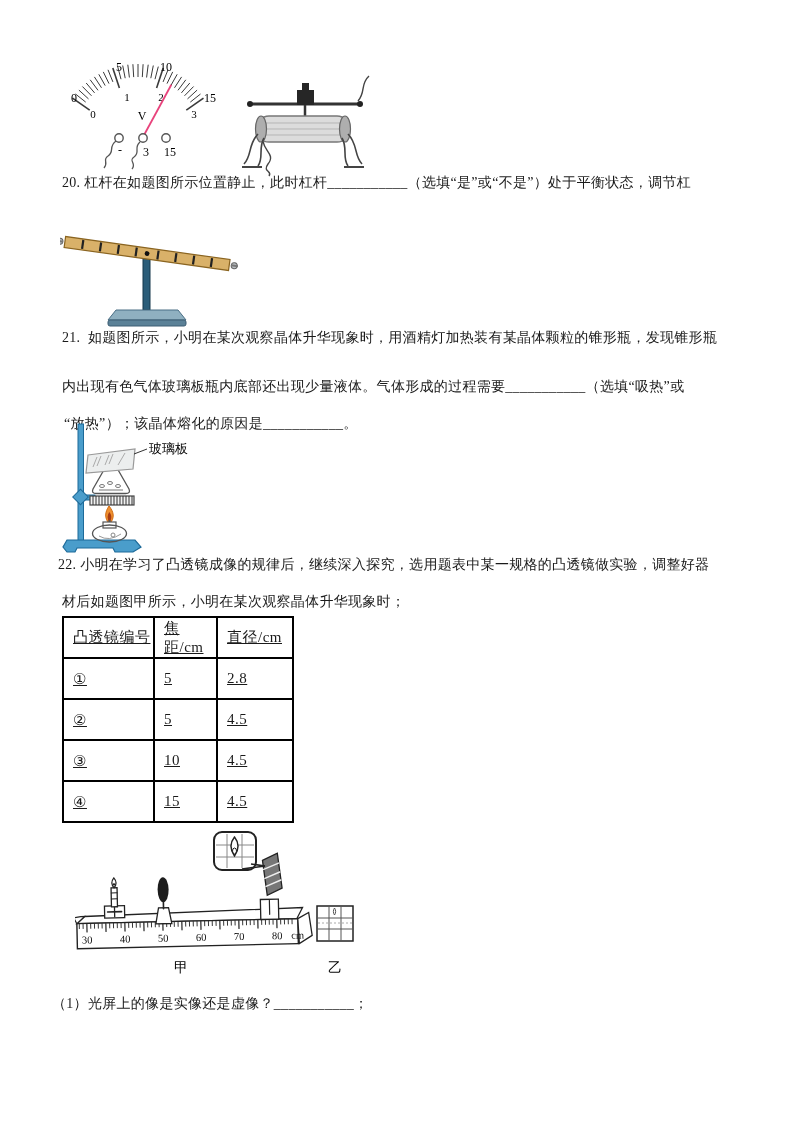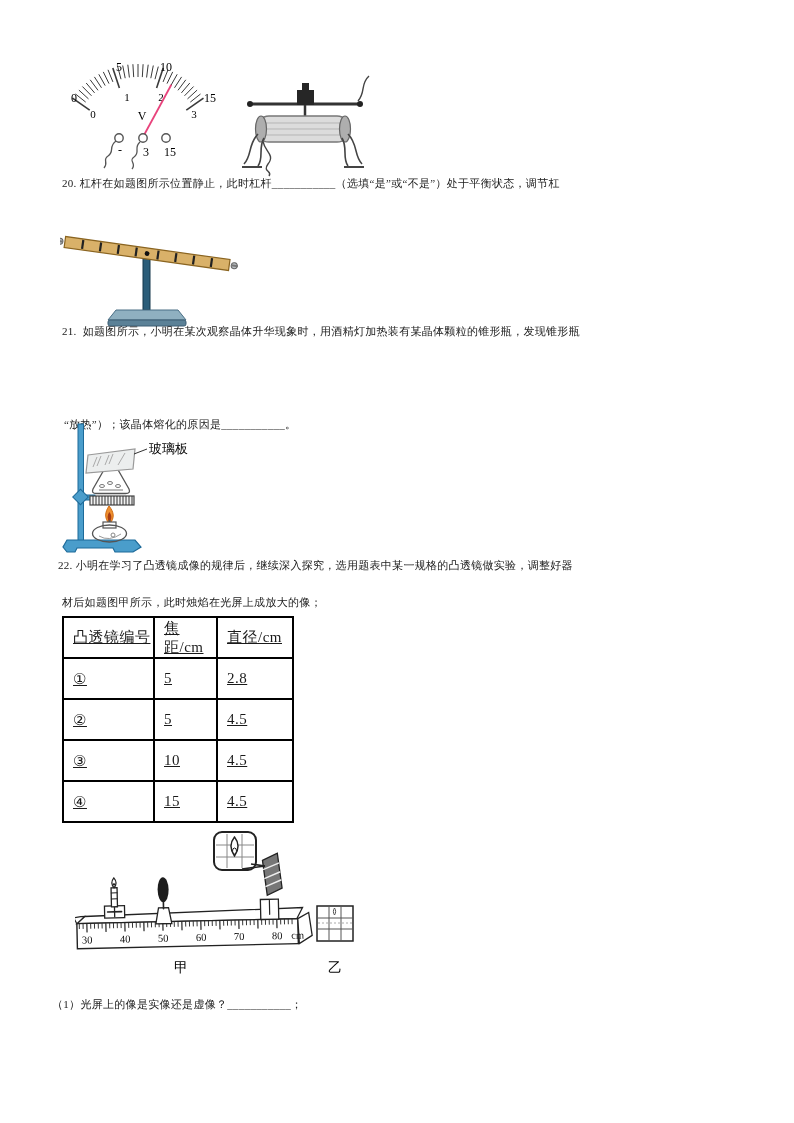--- a/index.html
+++ b/index.html
@@ -1,18 +1,18 @@
 <!DOCTYPE html>
 <html><head>
 <meta charset="utf-8">
 <style>
   html,body{margin:0;padding:0;background:#888;}
   .page{position:relative;width:794px;height:1123px;margin:0 auto;background:#ffffff;
         font-family:"Liberation Serif","DejaVu Serif",serif;color:#1a1a1a;overflow:hidden;}
-  .line{position:absolute;font-size:11px;letter-spacing:0.3px;white-space:pre;line-height:20px;}
+  .line{position:absolute;font-size:14px;letter-spacing:0.3px;white-space:pre;line-height:20px;}
   .fig{position:absolute;}
   
   table.lens{position:absolute;left:62px;top:616px;border-collapse:collapse;text-decoration:underline;}
   table.lens td{border:2px solid #000;font-size:15px;vertical-align:middle;
                 padding:0 0 0 9px;letter-spacing:0.5px;}
   table.lens td.c1{width:80px;height:39px;}
   table.lens td.c2{width:52px;}
   table.lens td.c3{width:65px;}
   svg text{font-family:"Liberation Serif","DejaVu Serif",serif;}
 </style>
@@ -119,21 +119,22 @@
           <line x1="76" y1="21" x2="76" y2="30"></line>
         <line x1="98" y1="21" x2="98" y2="30"></line>
           <line x1="116" y1="21" x2="116" y2="30"></line>
         <line x1="134" y1="21" x2="134" y2="30"></line>
           <line x1="152" y1="21" x2="152" y2="30"></line>
       </g>
       <circle cx="87" cy="25.5" r="2.4" fill="#111"></circle>
     </g>
   </svg>
 
-  <div class="line" style="left:62px;top:321px">21.  如题图所示，小明在某次观察晶体升华现象时，用酒精灯加热装有某晶体颗粒的锥形瓶，发现锥形瓶</div>
+  <div class="line" style="left:62px;top:328px">21.  如题图所示，小明在某次观察晶体升华现象时，用酒精灯加热装有某晶体颗粒的锥形瓶，发现锥形瓶</div>
+  <div class="line" style="left:62px;top:377px">内出现有色气体玻璃板瓶内底部还出现少量液体。气体形成的过程需要___________（选填“吸热”或</div>
   <div class="line" style="left:64px;top:414px">“放热”）；该晶体熔化的原因是___________。</div>
 
   <svg class="fig" style="left:55px;top:420px" width="170" height="140" viewBox="0 0 170 140">
     <rect x="23" y="4" width="5.5" height="118" fill="#4a9dcb" stroke="#1d6a99" stroke-width="1"></rect>
     <path d="M12,120 L80,120 L86,127 L78,132 L60,132 L58,128 L22,128 L20,132 L12,132 L8,127 Z" fill="#4a9dcb" stroke="#1d6a99" stroke-width="1.2"></path>
     <rect x="28" y="75" width="12" height="5" fill="#4a9dcb" stroke="#1d6a99" stroke-width="1"></rect>
     <rect x="20" y="71.5" width="11" height="11" transform="rotate(45 25.5 77)" fill="#4a9dcb" stroke="#1d6a99" stroke-width="1"></rect>
 
     <rect x="35" y="76" width="44" height="9" fill="#f2f2f2" stroke="#444" stroke-width="1.2"></rect>
     <g stroke="#333" stroke-width="1">
@@ -177,21 +178,21 @@
     <path d="M54.3,92 C57,95 57,99 54.4,102.5 C52,99 52,95 54.3,92 Z" fill="#a83c12"></path>
 
     <line x1="54.5" y1="100" x2="54.5" y2="108" stroke="#555" stroke-width="2"></line>
     <rect x="48" y="102" width="13" height="6" fill="#fff" stroke="#555" stroke-width="1.2"></rect>
     <ellipse cx="54.5" cy="113.5" rx="17" ry="8.5" fill="none" stroke="#555" stroke-width="1.3"></ellipse>
     <path d="M44,116 Q54,122 66,114" fill="none" stroke="#999" stroke-width="1"></path>
     <circle cx="58" cy="115" r="2" fill="none" stroke="#888" stroke-width="1"></circle>
   </svg>
 
   <div class="line" style="left:58px;top:555px">22. 小明在学习了凸透镜成像的规律后，继续深入探究，选用题表中某一规格的凸透镜做实验，调整好器</div>
-  <div class="line" style="left:62px;top:592px">材后如题图甲所示，此时烛焰在光屏上成放大的像；</div>
+  <div class="line" style="left:62px;top:592px">材后如题图甲所示，小明在某次观察晶体升华现象时；</div>
 
   <table class="lens">
     <tbody>
         <tr>
       <td class="c1">凸透镜编号</td>
       <td class="c2">焦距/cm</td>
       <td class="c3">直径/cm</td>
     </tr>
     <tr>
       <td class="c1">①</td>

